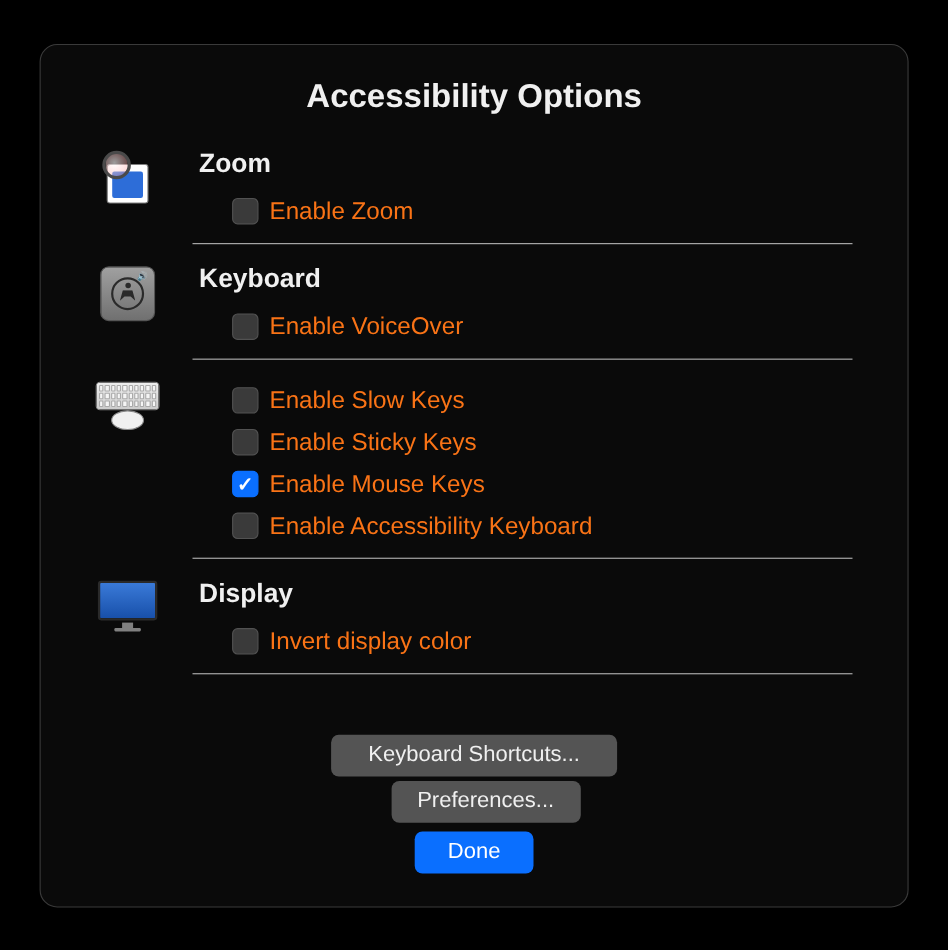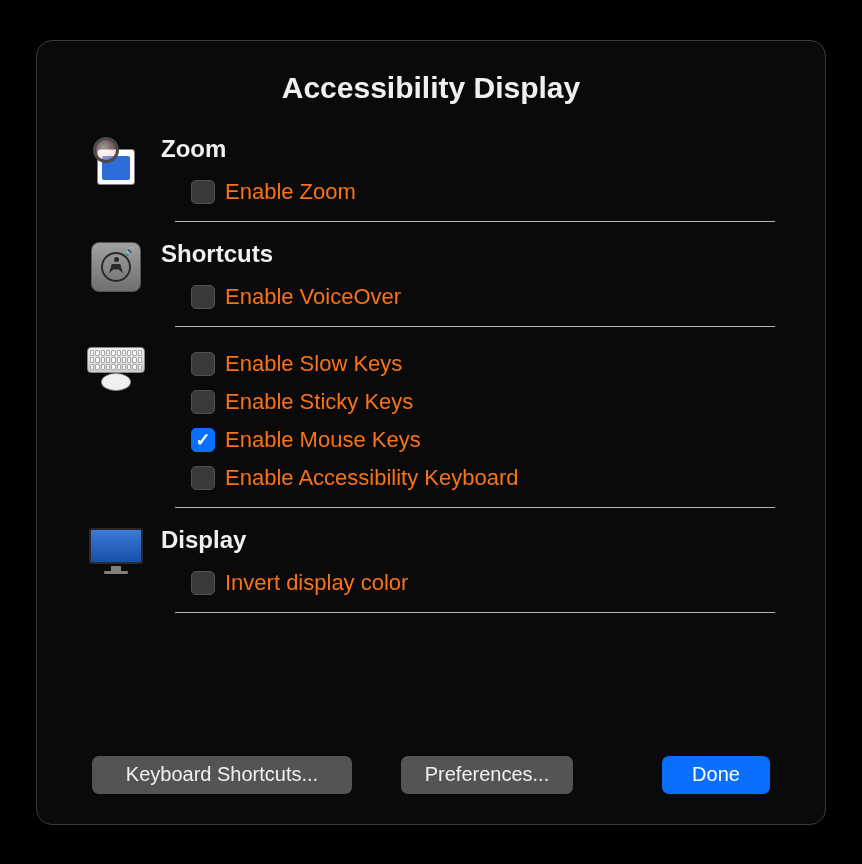--- a/index.html
+++ b/index.html
@@ -37,21 +37,21 @@
       margin-bottom: 30px;
     }
     
     .sections {
       flex: 1;
     }
     
     .section {
       display: flex;
       align-items: flex-start;
-      gap: 16px;
+      gap: 36px;
       margin-bottom: 0;
     }
     
     .icon-col {
       width: 58px;
       flex-shrink: 0;
       padding-top: 2px;
       display: flex;
       justify-content: center;
     }
@@ -107,23 +107,24 @@
     }
     
     .divider {
       height: 1px;
       background: #b5b5b5;
       margin: 10px 0 18px 88px;
     }
     
     .footer {
       display: flex;
-      gap: 28px;
+      gap: 4px;
       padding: 0 5px;
       align-items: center;
+      flex-direction: column;
     }
     
     .btn {
       height: 38px;
       padding: 0 20px;
       border-radius: 7px;
       border: none;
       font-size: 20px;
       cursor: pointer;
       font-family: inherit;
@@ -302,21 +303,21 @@
       width: 24px;
       height: 3px;
       background: #808080;
       border-radius: 1px;
     }
   </style>
 </head>
 <body>
 
 <div class="panel">
-  <h1 class="title">Accessibility Display</h1>
+  <h1 class="title">Accessibility Options</h1>
 
   <div class="sections">
 
     <div class="section">
       <div class="icon-col">
         <div class="icon-zoom">
           <div class="win"></div>
           <div class="mag"></div>
         </div>
       </div>
@@ -331,21 +332,21 @@
     <div class="divider"></div>
 
     <div class="section">
       <div class="icon-col">
         <div class="icon-voiceover">
           <div class="sound">🔊</div>
           <div class="person"></div>
         </div>
       </div>
       <div class="content-col">
-        <div class="section-title">Shortcuts</div>
+        <div class="section-title">Keyboard</div>
         <div class="option-row">
           <div class="checkbox"></div>
           <span class="option-label">Enable VoiceOver</span>
         </div>
       </div>
     </div>
     <div class="divider"></div>
 
     <div class="section">
       <div class="icon-col">

